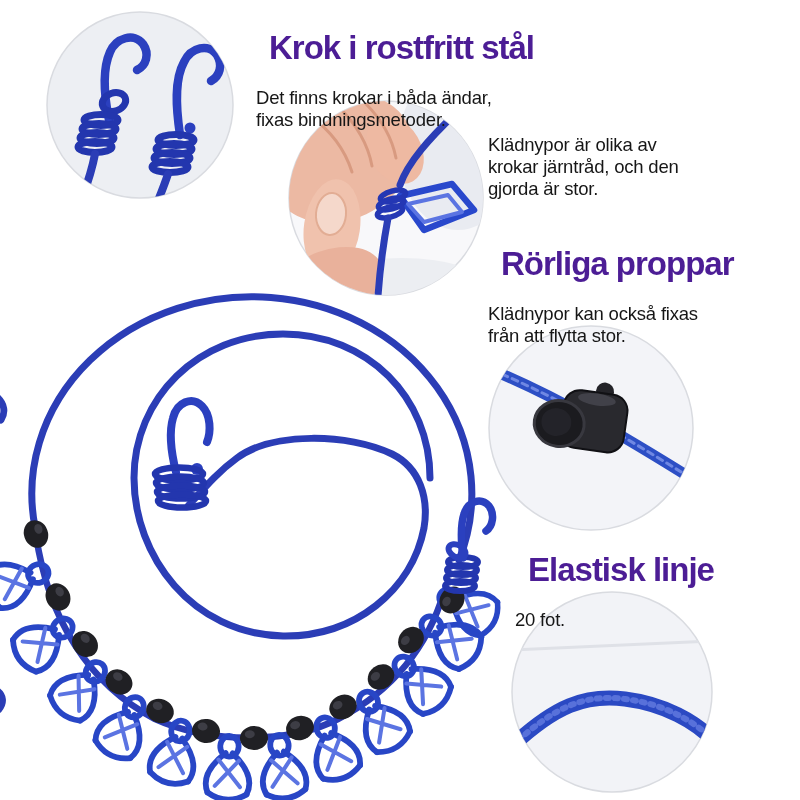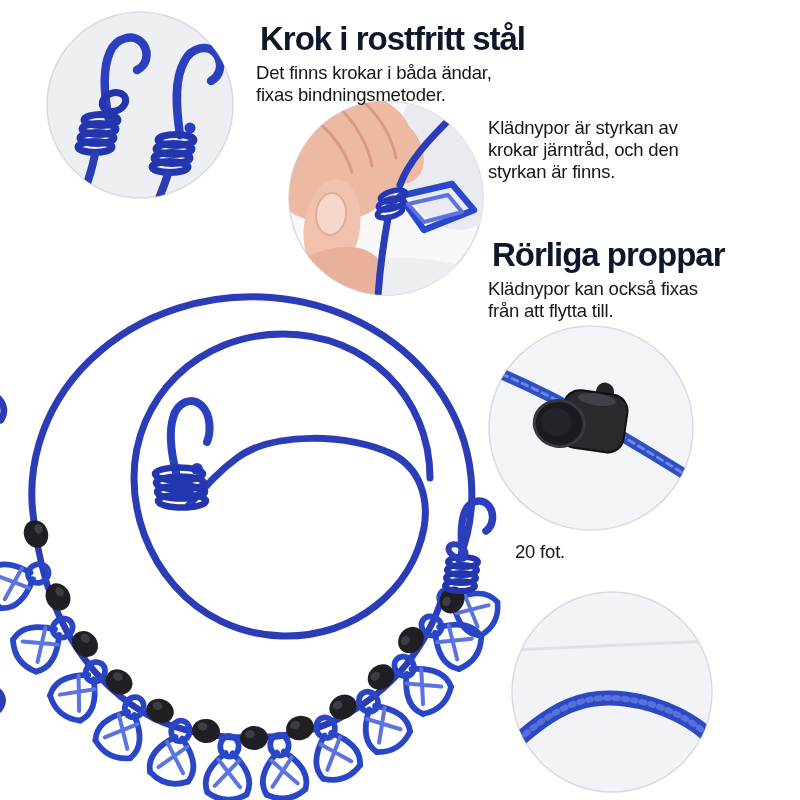--- a/index.html
+++ b/index.html
@@ -3,24 +3,24 @@
 <meta charset="utf-8">
 <style>
   html,body{margin:0;padding:0;background:#fff;}
   .canvas{
     position:relative;width:800px;height:800px;overflow:hidden;background:#ffffff;
     font-family:"Liberation Sans","DejaVu Sans",sans-serif;
   }
   .art{position:absolute;left:0;top:0;width:800px;height:800px;}
   .callout{position:absolute;z-index:2;}
   .callout h2{
-    margin:4px;font-size:33px;line-height:38px;font-weight:bold;
-    color:#0f172a;letter-spacing:-1px;white-space:nowrap;
+    margin:13px;font-size:33px;line-height:38px;font-weight:bold;
+    color:#4c1d95;letter-spacing:-1px;white-space:nowrap;
   }
-  .callout .body{margin-top:3px;}
+  .callout .body{margin-top:20px;}
   .callout .line{
     display:block;font-size:18.5px;line-height:22px;color:#161616;
     letter-spacing:-0.2px;white-space:nowrap;
   }
 </style>
 </head>
 <body>
 
 <div class="canvas">
 
@@ -209,33 +209,34 @@
 <div class="callout" style="left:256px;top:16px">
   <h2>Krok i rostfritt stål</h2>
   <div class="body">
     <span class="line">Det finns krokar i båda ändar,</span>
     <span class="line">fixas bindningsmetoder.</span>
   </div>
 </div>
 
 <div class="callout" style="left:488px;top:114px">
   <div class="body">
-    <span class="line">Klädnypor är styrkan av</span>
+    <span class="line">Klädnypor är olika av</span>
     <span class="line">krokar järntråd, och den</span>
-    <span class="line">styrkan är finns.</span>
+    <span class="line">gjorda är stor.</span>
   </div>
 </div>
 
 <div class="callout" style="left:488px;top:232px">
   <h2>Rörliga proppar</h2>
   <div class="body">
     <span class="line">Klädnypor kan också fixas</span>
-    <span class="line">från att flytta till.</span>
+    <span class="line">från att flytta stor.</span>
   </div>
 </div>
 
 <div class="callout" style="left:515px;top:538px">
+  <h2>Elastisk linje</h2>
   <div class="body">
     <span class="line">20 fot.</span>
   </div>
 </div>
 
 </div>
 
 </body></html>

